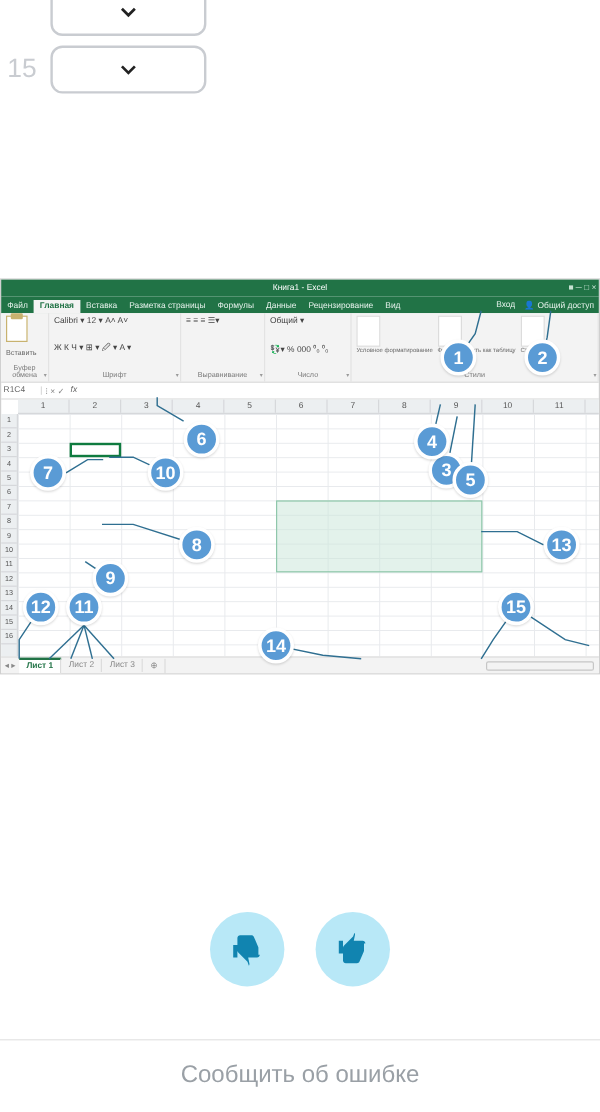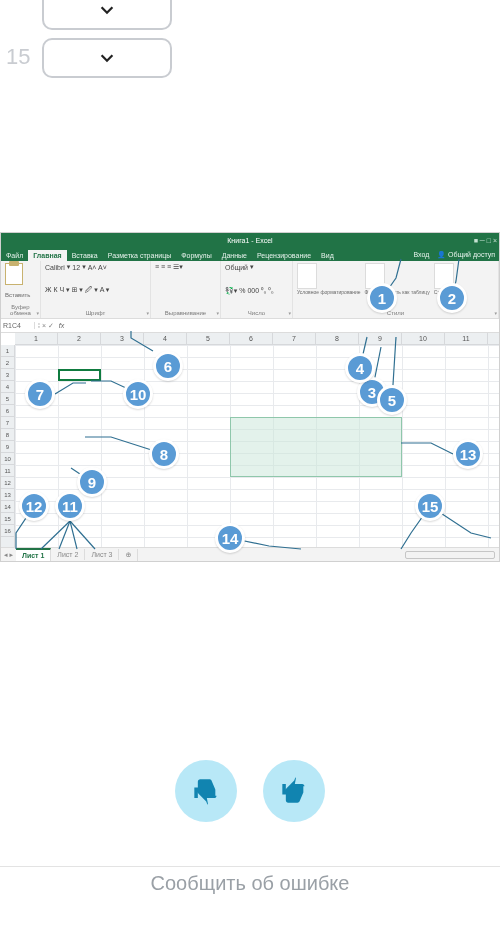--- a/index.html
+++ b/index.html
@@ -99,21 +99,21 @@
 
   
   .fbwrap{position:absolute;left:0;width:500px;top:760px;display:flex;justify-content:center;gap:26px;}
   .fb{width:62px;height:62px;border-radius:50%;background:#b8e8f7;display:flex;
       align-items:center;justify-content:center;}
   .thumb{width:28px;height:28px;fill:#1184b0;}
   .fb.down .thumb{transform:scaleY(-1);}
 
   
   .report{position:absolute;left:0;width:500px;top:866px;border-top:1px solid #e3e3e3;
-          padding-top:5px;text-align:center;color:#9aa0a6;font-size:20px;}
+          padding-top:18px;text-align:center;color:#9aa0a6;font-size:20px;}
 </style>
 </head>
 <body>
 
 <div class="top-area">
   <div class="dd dd1">
     <svg class="chev" viewBox="0 0 20 20">
         <polyline points="4 7 10 13 16 7"></polyline>
       </svg>
   </div>

